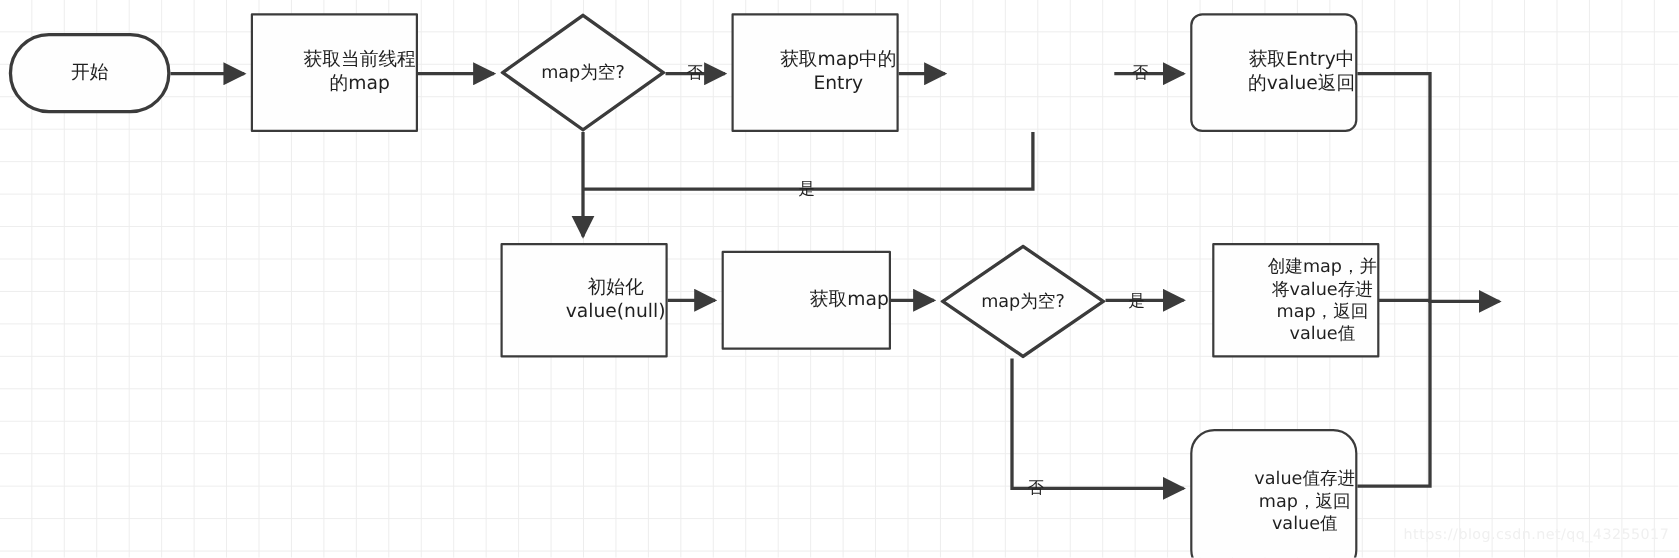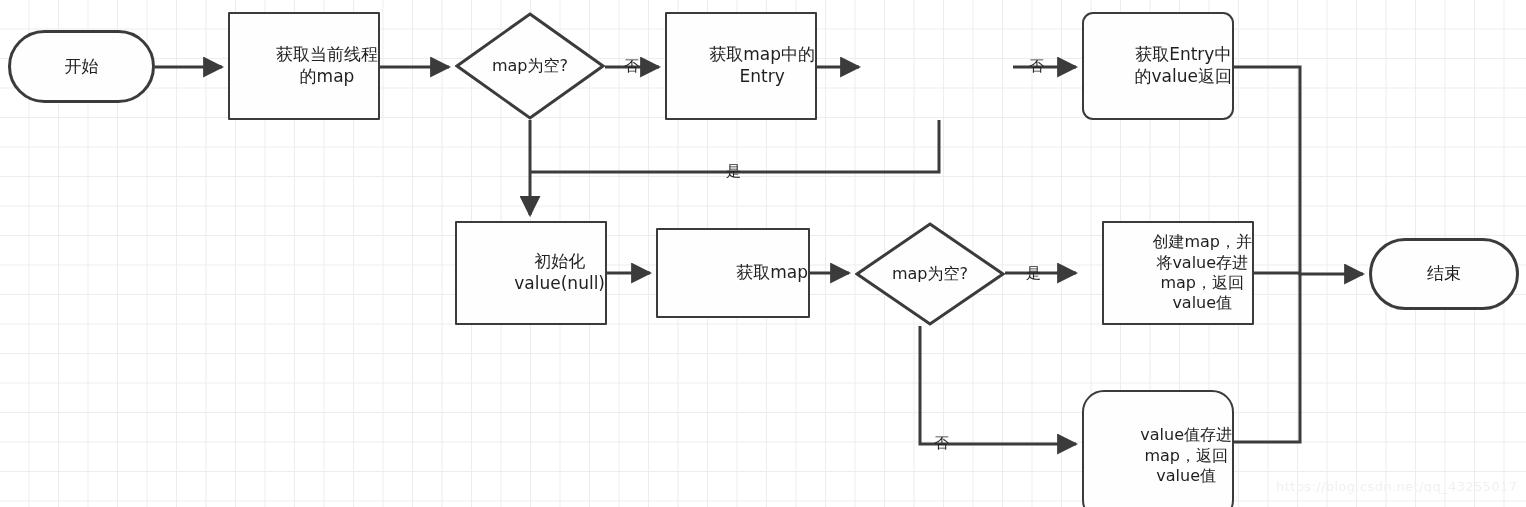--- a/index.html
+++ b/index.html
@@ -139,21 +139,20 @@
     <div class="decision" style="left: 855px; top: 222px; width: 150px; height: 104px; font-size: 16px;"><svg class="dia-shape" viewBox="0 0 150 104" preserveAspectRatio="none">
         <path d="M 75 2 L 148 52 L 75 102 L 2 52 Z" fill="#fefefe" stroke="#3b3b3b" stroke-width="3" vector-effect="non-scaling-stroke"></path>
       </svg><span class="dia-label">map为空?</span></div>
     <div class="node process" style="left: 1082px; top: 221px; width: 152px; height: 104px; font-size: 16px; margin-left: 20px;"><span>创建map，并
 将value存进
 map，返回
 value值</span></div>
     <div class="node process" style="left: 1082px; top: 390px; width: 152px; height: 132px; font-size: 16px; border-radius: 22px;"><span>value值存进
 map，返回
 value值</span></div>
-    <div class="node terminal" style="left: 1369px; top: 238px; width: 150px; height: 72px; font-size: 17px;"><span>结束</span></div>
     <div class="edge-label" style="left: 624px; top: 59px; font-size: 15px;">否</div>
     <div class="edge-label" style="left: 1029px; top: 59px; font-size: 15px;">否</div>
     <div class="edge-label" style="left: 726px; top: 164px; font-size: 15px;">是</div>
     <div class="edge-label" style="left: 1026px; top: 266px; font-size: 15px;">是</div>
     <div class="edge-label" style="left: 934px; top: 436px; font-size: 15px;">否</div>
     <div class="watermark" style="left: 1276px; top: 479px; font-size: 13px;">https://blog.csdn.net/qq_43255017</div>
 
 </div>
 
 </body></html>

